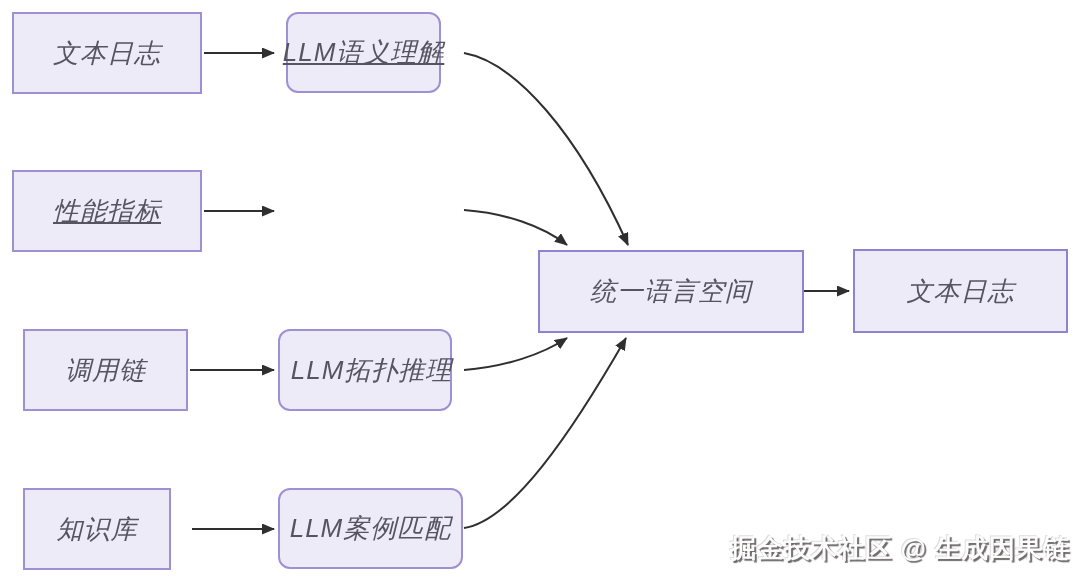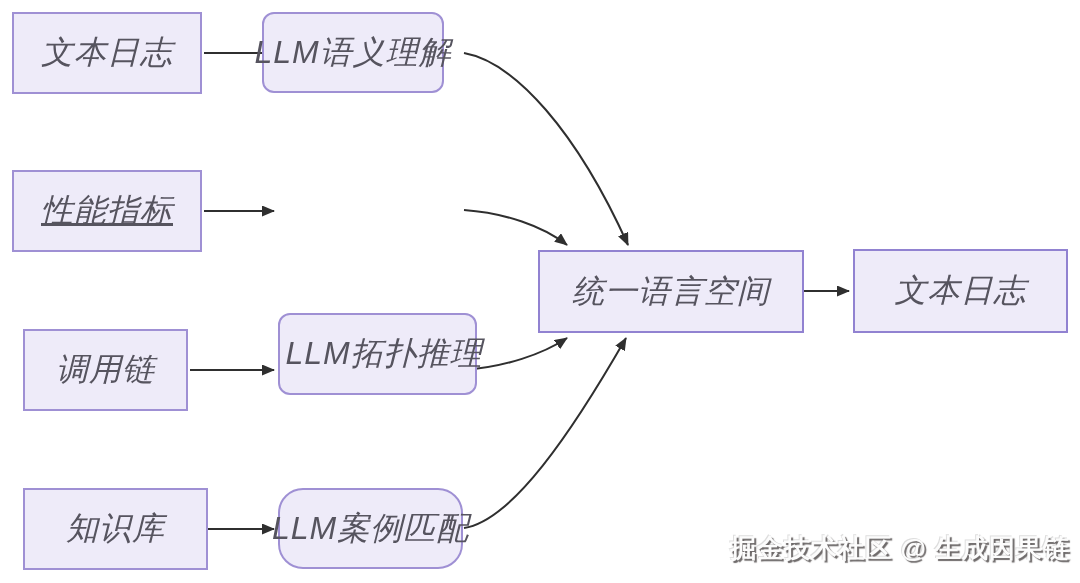--- a/index.html
+++ b/index.html
@@ -28,21 +28,21 @@
     stroke-width: 2;
   }
   .node {
     position: absolute;
     box-sizing: border-box;
     background: var(--node-fill, #eeebf9);
     border: 2px solid var(--node-border, #9c8cd0);
     display: flex;
     align-items: center;
     justify-content: center;
-    font-size: 32px;
+    font-size: 26px;
     font-style: italic;
     color: var(--node-text, #56545f);
     letter-spacing: 1px;
     white-space: nowrap;
   }
   .node.rounded {
     border-radius: 12px;
   }
   .node.hub {
     border-color: var(--hub-border, #9384d2);
@@ -77,32 +77,32 @@
     <path class="edge" d="M 192,529 L 274,529" marker-end="url(#ah)"></path>
     <path class="edge" d="M 464,53 C 515,62 577,132 628,245" marker-end="url(#ah)"></path>
     <path class="edge" d="M 464,210 C 505,213 543,226 567,245" marker-end="url(#ah)"></path>
     <path class="edge" d="M 464,370 C 505,367 543,354 567,338" marker-end="url(#ah)"></path>
     <path class="edge" d="M 464,528 C 512,521 572,432 626,338" marker-end="url(#ah)"></path>
     <path class="edge" d="M 762,291 L 849,291" marker-end="url(#ah)"></path>
   </svg>
 
   <div class="node" style="left:12px; top:12px; width:190px; height:82px;">文本日志</div>
 
-  <div class="node rounded" style="left:262px; top:12px; width:182px; height:81px;">LLM语义理解</div>
+  <div class="node rounded" style="left:286px; top:12px; width:155px; height:81px;text-decoration:underline;">LLM语义理解</div>
 
   <div class="node" style="left:12px; top:170px; width:190px; height:82px;text-decoration:underline;">性能指标</div>
 
 
   <div class="node" style="left:23px; top:329px; width:165px; height:82px;">调用链</div>
 
-  <div class="node rounded" style="left:278px; top:313px; width:199px; height:82px;padding-left:13px;">LLM拓扑推理</div>
+  <div class="node rounded" style="left:278px; top:329px; width:174px; height:82px;padding-left:13px;">LLM拓扑推理</div>
 
-  <div class="node" style="left:23px; top:488px; width:185px; height:82px;">知识库</div>
+  <div class="node" style="left:23px; top:488px; width:148px; height:82px;">知识库</div>
 
-  <div class="node rounded" style="left:278px; top:488px; width:185px; height:81px;border-radius:25px;">LLM案例匹配</div>
+  <div class="node rounded" style="left:278px; top:488px; width:185px; height:81px;">LLM案例匹配</div>
 
   <div class="node hub" style="left:538px; top:250px; width:266px; height:83px;">统一语言空间</div>
 
   <div class="node hub" style="left:853px; top:249px; width:215px; height:84px;">文本日志</div>
 
   <div class="watermark">掘金技术社区 @ 生成因果链</div>
 
 </div>
 
 </body></html>

